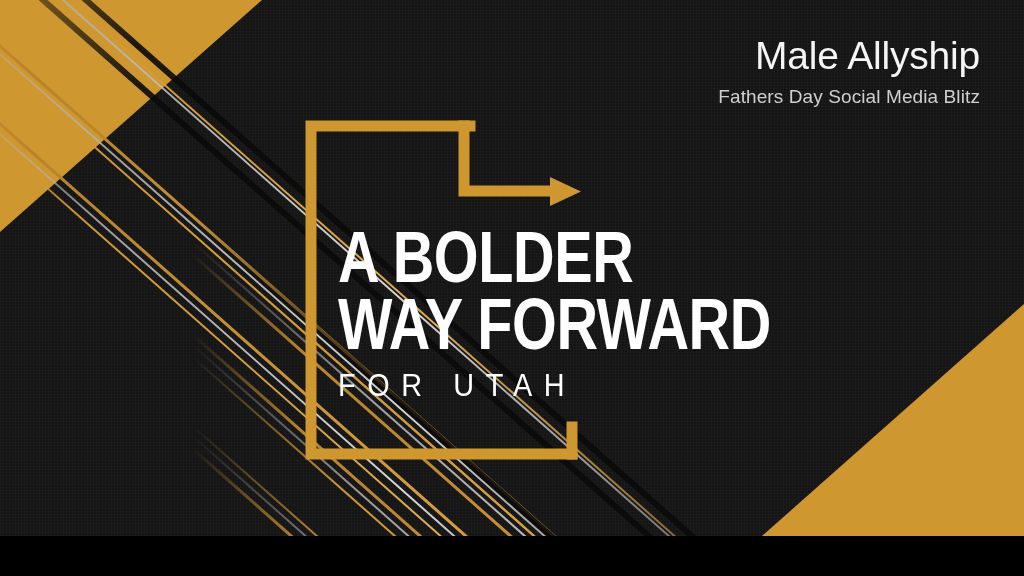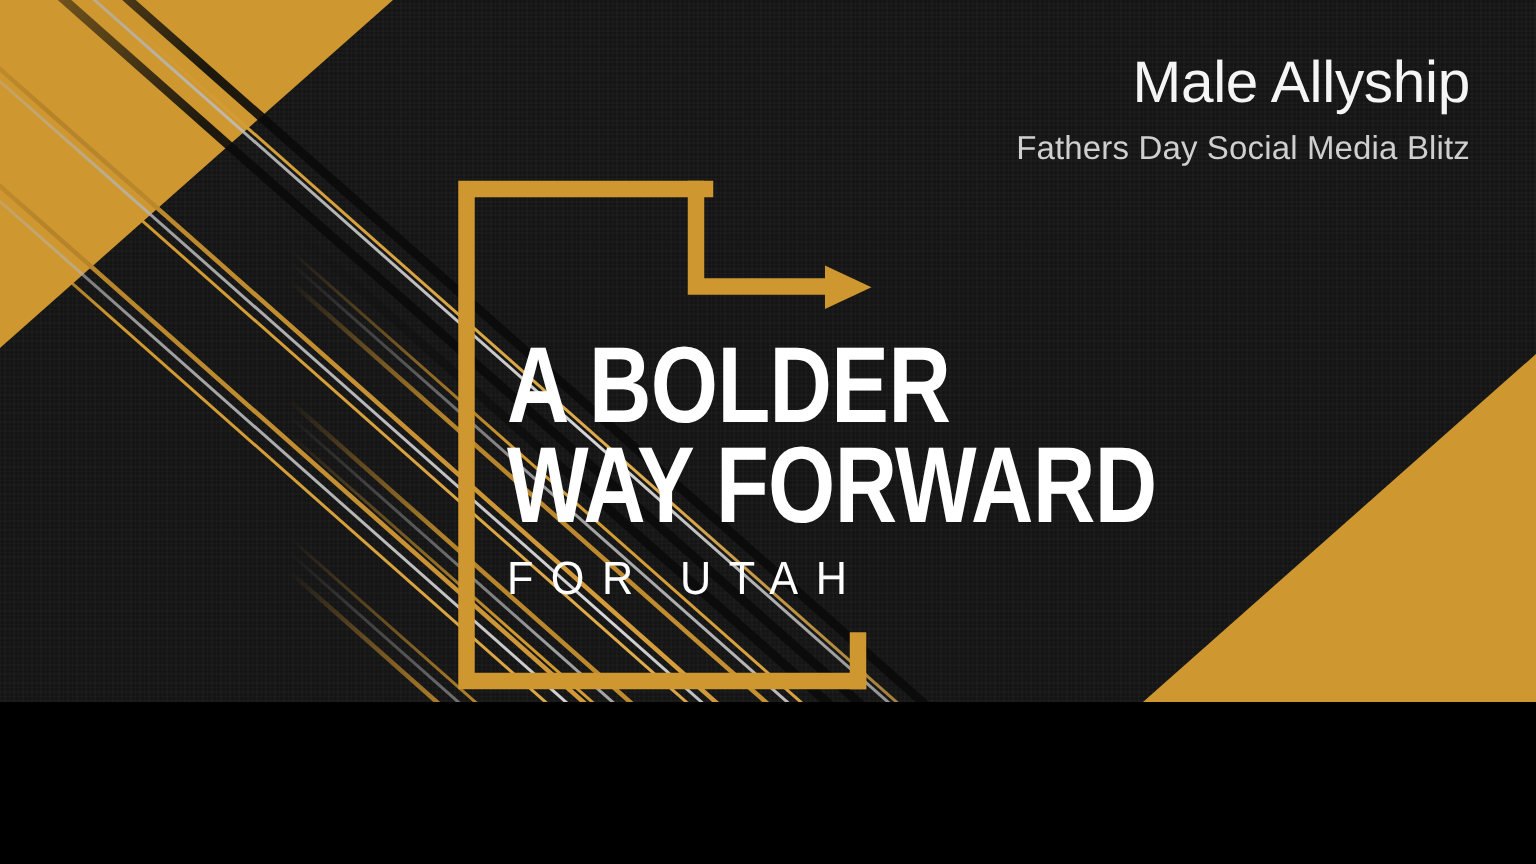--- a/index.html
+++ b/index.html
@@ -3,21 +3,21 @@
 <meta charset="utf-8">
 <style>
   html, body {
     margin: 0;
     padding: 0;
     background: #000;
   }
   .slide {
     position: relative;
     width: 1024px;
-    height: 468px;
+    height: 536px;
     overflow: hidden;
     background: #a16207;
     font-family: "Liberation Sans", sans-serif;
   }
 
   
   .bg-base {
     position: absolute;
     inset: 0;
     background: #151515;
@@ -97,21 +97,21 @@
   .headline-title {
     color: #f5f5f5;
     font-size: 39px;
     font-weight: 400;
     line-height: 1.05;
     letter-spacing: -0.2px;
     white-space: nowrap;
   }
   .headline-sub {
     color: #cfcfcf;
-    font-size: 22px;
+    font-size: 19px;
     font-weight: 400;
     margin-top: 9px;
     letter-spacing: .1px;
     white-space: nowrap;
   }
 
   
   .logo {
     position: absolute;
     left: 300px;

